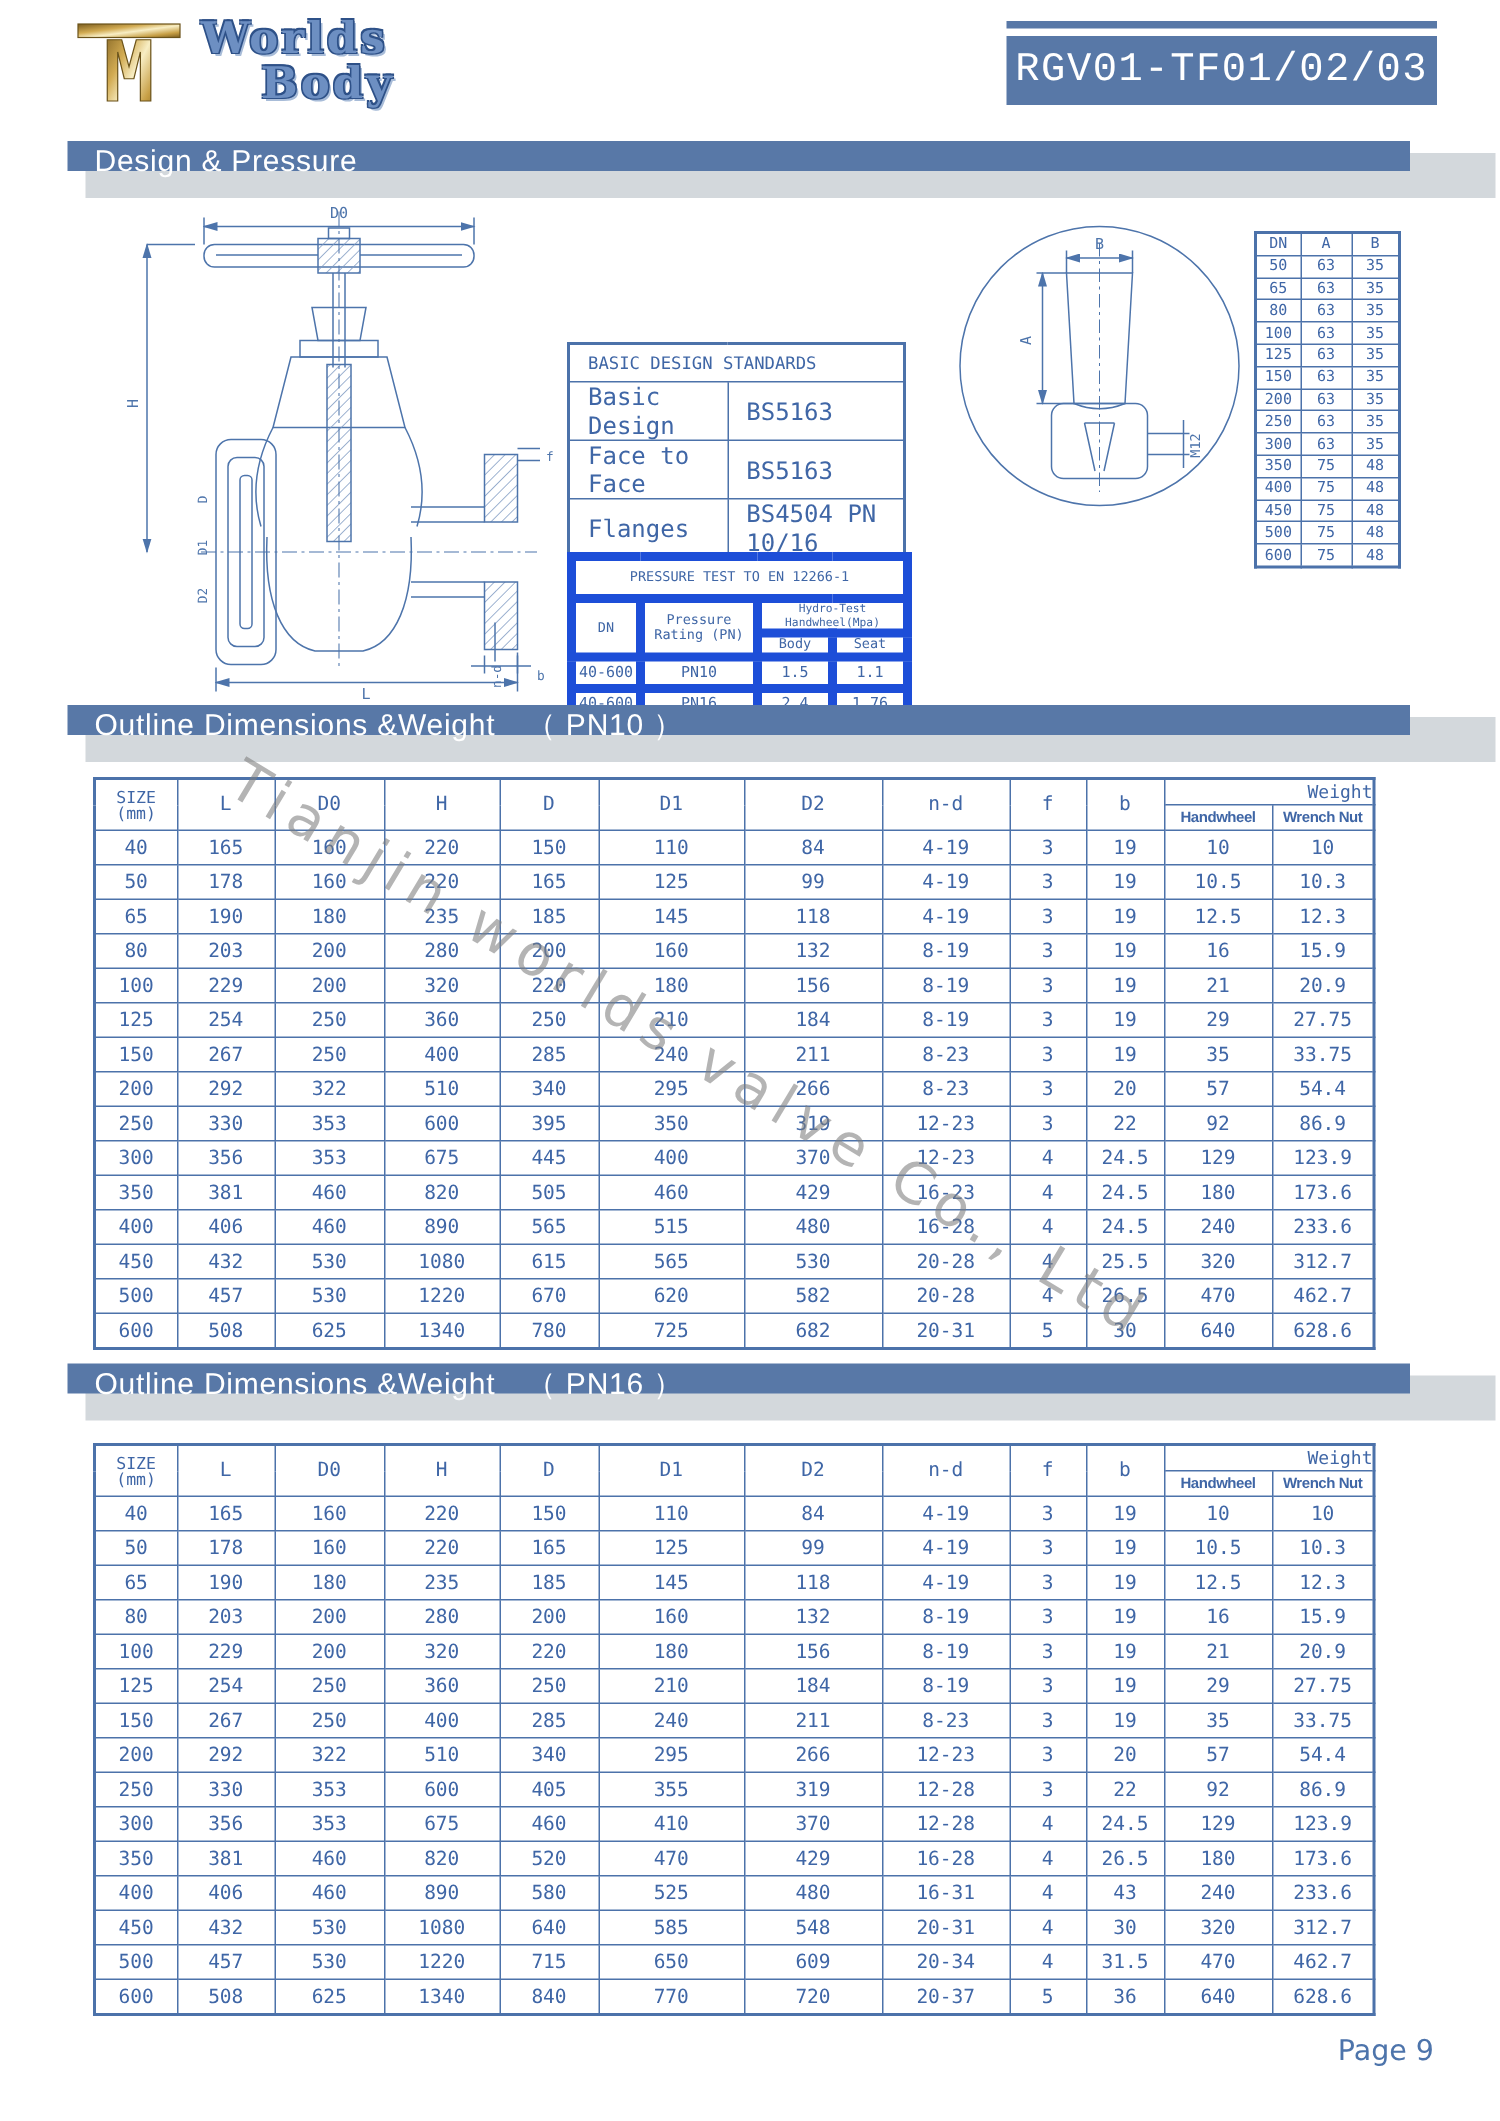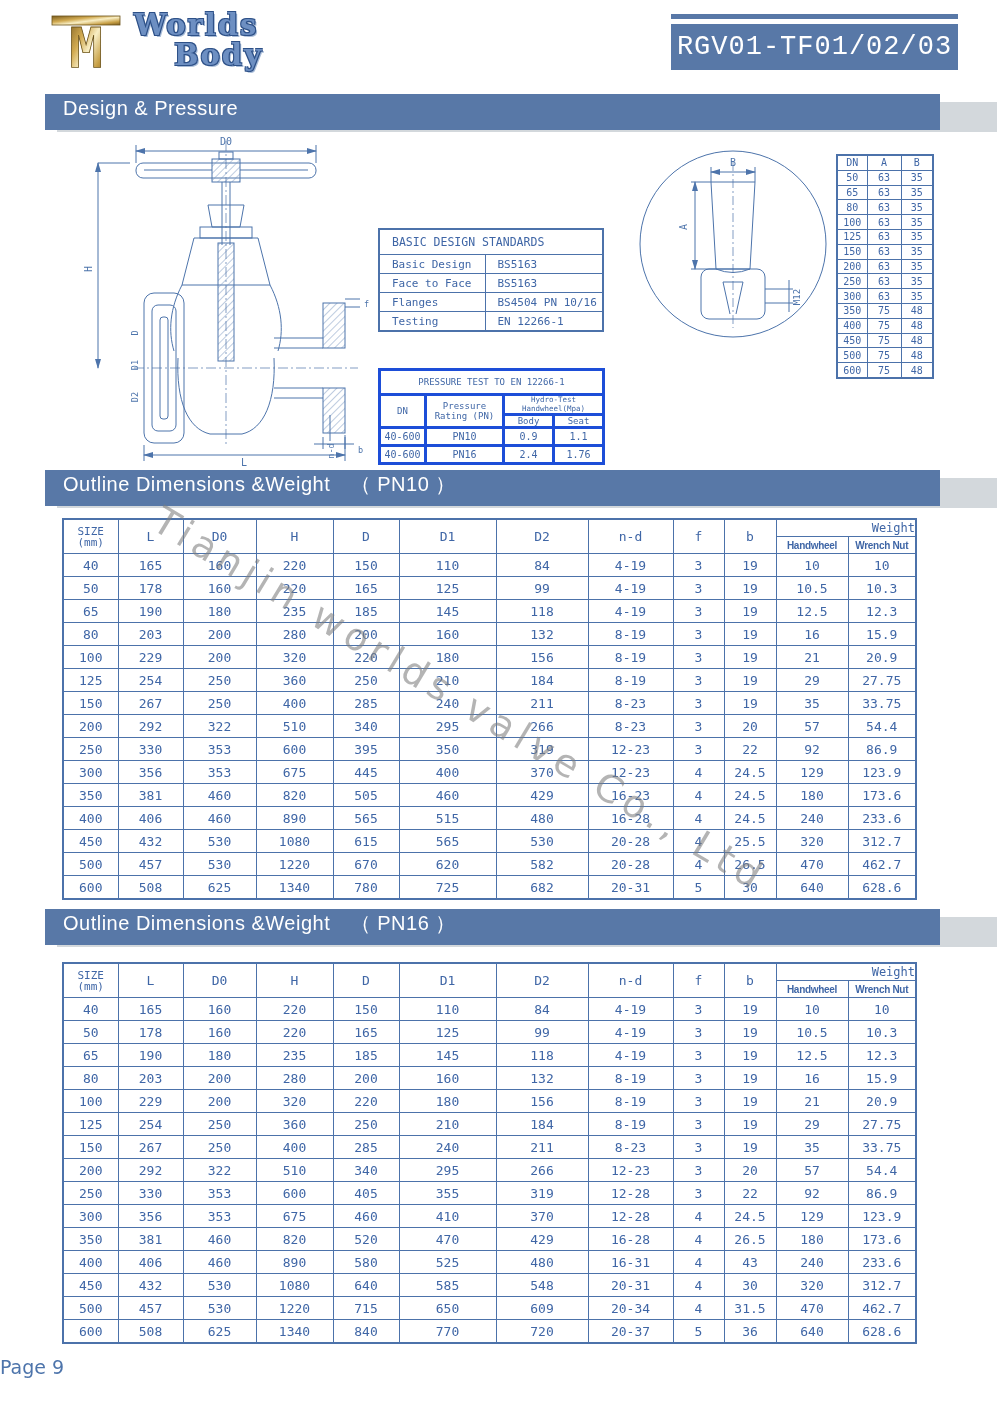--- a/index.html
+++ b/index.html
@@ -1,20 +1,20 @@
 <!DOCTYPE html>
 <html><head>
 <meta charset="utf-8">
 <style>
   html,body{margin:0;padding:0;background:#fff;}
   body{position:relative;width:1000px;height:1414px;font-family:"Liberation Sans",sans-serif;overflow:hidden;}
 
   
   .secshadow{position:absolute;height:30px;background:#d3d8dc;}
-  .secbar{position:absolute;height:36px;background:#5878a7;color:#fff;font-size:20px;line-height:28px;
+  .secbar{position:absolute;height:20px;background:#5878a7;color:#fff;font-size:20px;line-height:28px;
           padding-left:18px;width:895px;box-sizing:border-box;left:45px;letter-spacing:.5px;}
 
   
   .logo-word{position:absolute;font-family:"DejaVu Serif",serif;font-weight:bold;color:#6d8fc2;font-size:29px;letter-spacing:2px;
      text-shadow:-1px -1px 0 #2e5188,1px -1px 0 #2e5188,-1px 1px 0 #2e5188,1px 1px 0 #2e5188,2px 2px 0 #a8bcd8;}
   .prod-line{position:absolute;left:671px;top:14px;width:287px;height:5px;background:#5878a7;}
   .prod-box{position:absolute;left:671px;top:24px;width:287px;height:46px;background:#5878a7;color:#fff;
      font-family:Liberation Mono, monospace;font-size:27px;text-align:center;line-height:46px;letter-spacing:1px;}
   table{border-collapse:collapse;table-layout:fixed;background:#fff;}
 
@@ -27,38 +27,38 @@
   .dim .wt{font-size:12px;text-align:right;}
   .c1{width:55px}.c2{width:65px}.c3{width:73px}.c4{width:77px}.c5{width:66px}.c6{width:97px}
   .c7{width:92px}.c8{width:85px}.c9{width:51px}.c10{width:52px}.c11{width:72px}.c12{width:68px}
 
   .dntable{position:absolute;left:836px;top:154px;width:96px;border:2px solid #4c72aa;}
   .dntable th,.dntable td{border:1px solid #4c72aa;text-align:center;font-family:"DejaVu Sans Mono",monospace;
      font-weight:normal;color:#3f66a6;font-size:10px;padding:0;height:13.8px;}
 
   .btable{position:absolute;left:378px;top:228px;width:224px;border:2px solid #4c72aa;}
   .btable th,.btable td{border:1px solid #4c72aa;font-family:"DejaVu Sans Mono",monospace;font-weight:normal;
-     color:#3f66a6;font-size:11px;text-align:left;padding:0 0 0 12px;height:18px;}
+     color:#3f66a6;font-size:16px;text-align:left;padding:0 0 0 12px;height:18px;}
   .btable th{height:24px;font-size:11.5px;}
   .bc1{width:106px}.bc2{width:118px}
 
   .ptable{position:absolute;left:378px;top:368px;width:224px;border:2px solid #4c72aa;}
-  .ptable th,.ptable td{border:3px solid #1d4ed8;font-family:"DejaVu Sans Mono",monospace;font-weight:normal;
+  .ptable th,.ptable td{border:6px solid #1d4ed8;font-family:"DejaVu Sans Mono",monospace;font-weight:normal;
      color:#3f66a6;text-align:center;padding:0;}
   .pt-title{height:22px;font-size:11.5px;}
   .ptable th{font-size:9px;}
   .ptable .hydro{font-size:7.5px;line-height:1.15;height:11px;}
   .ptable td{font-size:10px;height:15px;}
   .pc1{width:46px}.pc2{width:78px}.pc3{width:50px}.pc4{width:50px}
 
   .watermark{position:absolute;left:168px;top:498px;width:900px;transform:rotate(31deg);transform-origin:0 0;
      font-family:"DejaVu Sans",sans-serif;font-size:38px;letter-spacing:6px;color:#7f7f7f;opacity:.58;
      white-space:nowrap;z-index:5;pointer-events:none;}
 
-  .footer{position:absolute;left:0;right:44px;top:1356px;text-align:left;color:#4d74ab;
+  .footer{position:absolute;left:0;right:44px;top:1356px;text-align:right;color:#4d74ab;
      font-family:"DejaVu Sans",sans-serif;font-size:19px;}
 
   svg text{font-family:"DejaVu Sans Mono",monospace;}
 </style>
 </head>
 <body>
 
 <div>
   <svg width="80" height="58" viewBox="0 0 80 58" style="position:absolute;left:46px;top:13px;">
     <defs>
@@ -320,21 +320,21 @@
     </tr>
     <tr>
       <th>Body</th>
       <th>Seat</th>
     </tr>
   </thead>
   <tbody>
       <tr>
         <td>40-600</td>
         <td>PN10</td>
-        <td>0.9</td>
+        <td>1.5</td>
         <td>1.1</td>
       </tr>
       <tr>
         <td>40-600</td>
         <td>PN16</td>
         <td>2.4</td>
         <td>1.76</td>
       </tr>
     </tbody>
 </table>

